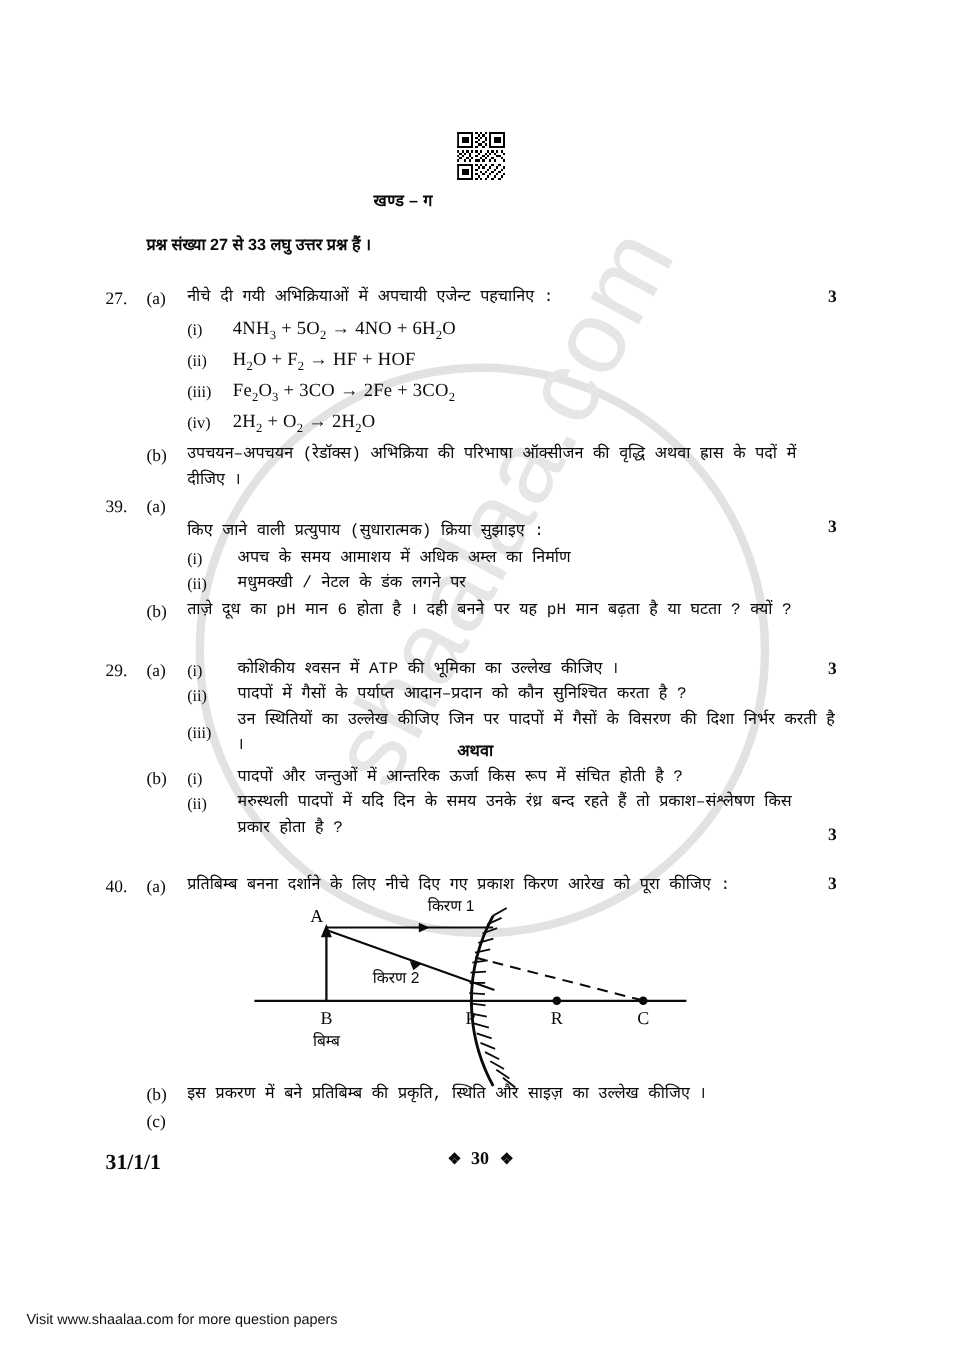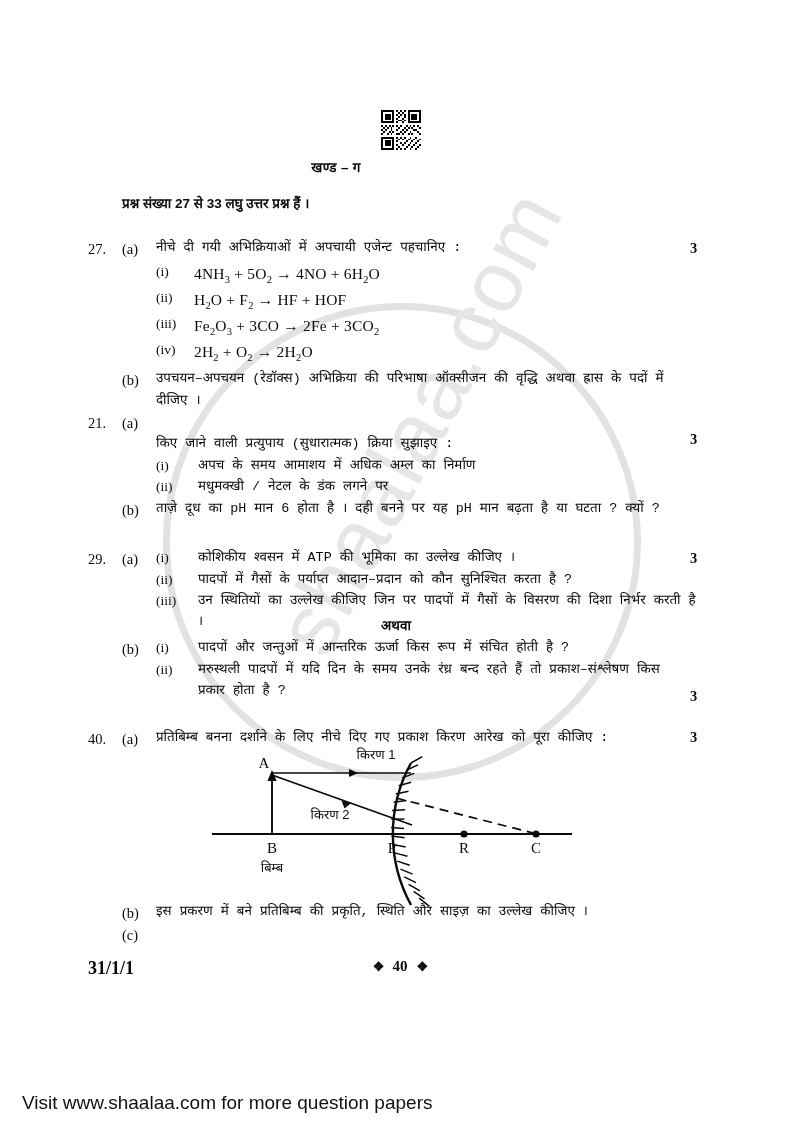--- a/index.html
+++ b/index.html
@@ -87,21 +87,21 @@
     font-weight: bold;
     font-size: 13.5px;
   }
 
   
   .qblock { position: absolute; }
 
   .row {
     position: relative;
     display: flex;
-    align-items: flex-start;
+    align-items: center;
     line-height: 1.52;
   }
   .qnum {
     width: 34px;
     flex: 0 0 34px;
     font-size: 14.5px;
     font-family: "Liberation Serif", "DejaVu Serif", serif;
   }
   .part {
     width: 34px;
@@ -185,21 +185,21 @@
     font-size: 15px;
     white-space: nowrap;
   }
   .orn { font-size: 13px; letter-spacing: -1px; }
 
   .site-footer {
     position: absolute;
     left: 22px;
     top: 1092px;
     font-family: "Liberation Sans", "DejaVu Sans", sans-serif;
-    font-size: 19px;
+    font-size: 12px;
     color: #111;
   }
 </style>
 </head>
 <body>
 
 <div class="page">
 
   <div class="watermark-layer">
     <div class="wm-ring"></div>
@@ -363,21 +363,21 @@
       <div class="row">
         <span class="qnum"></span>
           <span class="part"></span>
         <span class="txt">दीजिए ।</span>
       </div>
     </div>
     <div class="marks" style="top:240px;">3</div>
 
     <div class="qblock" style="left:88px; top:412px; width:600px;">
       <div class="row">
-        <span class="qnum">21.</span>
+        <span class="qnum">39.</span>
         <span class="part">(a)</span>
       </div>
       <div class="row">
         <span class="qnum"></span>
           <span class="part"></span>
         <span class="txt">किए जाने वाली प्रत्युपाय (सुधारात्मक) क्रिया सुझाइए :</span>
       </div>
       <div class="row" style="margin-top:1px;">
         <span class="qnum"></span>
           <span class="part"></span>
@@ -517,18 +517,18 @@
         <span class="part">(b)</span>
         <span class="txt">इस प्रकरण में बने प्रतिबिम्ब की प्रकृति, स्थिति और साइज़ का उल्लेख कीजिए ।</span>
       </div>
       <div class="row">
         <span class="qnum"></span>
         <span class="part">(c)</span>
       </div>
     </div>
 
     <div class="footer-code">31/1/1</div>
-    <div class="footer-page"><span class="orn">❖</span><span style="padding:0 9px;">40</span><span class="orn">❖</span></div>
+    <div class="footer-page"><span class="orn">❖</span><span style="padding:0 9px;">30</span><span class="orn">❖</span></div>
 
     <div class="site-footer">Visit www.shaalaa.com for more question papers</div>
 
   </div>
 </div>
 
 </body></html>

